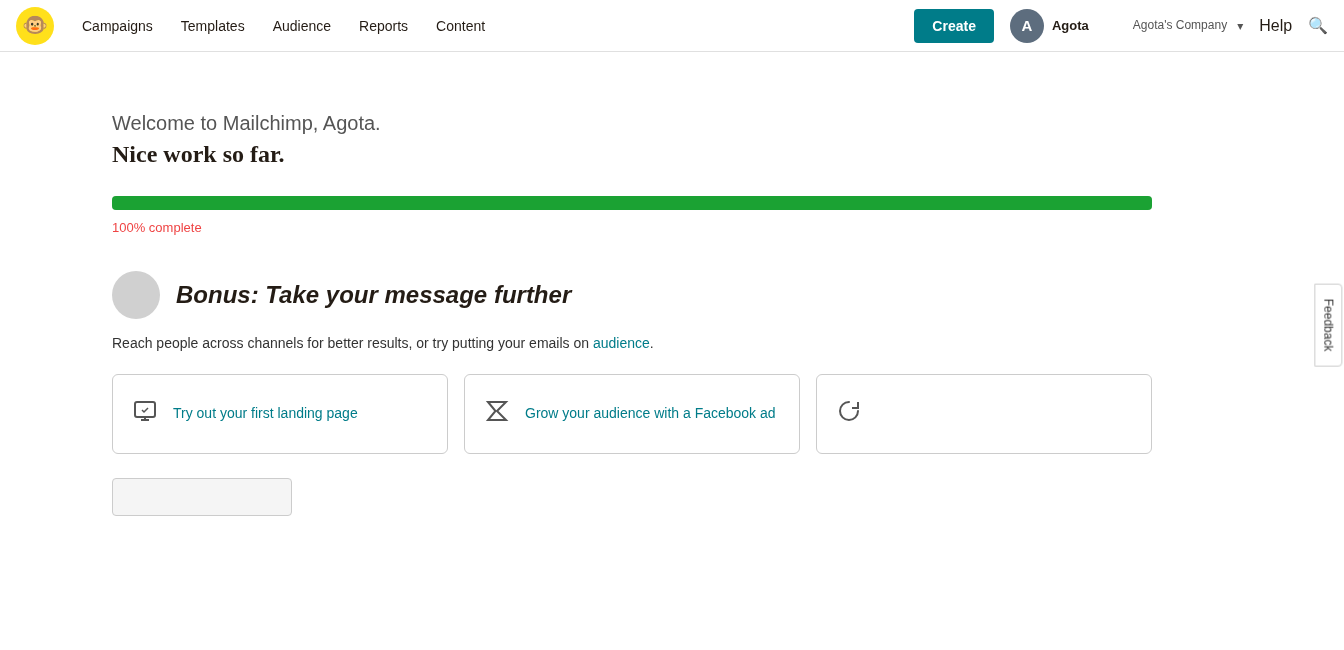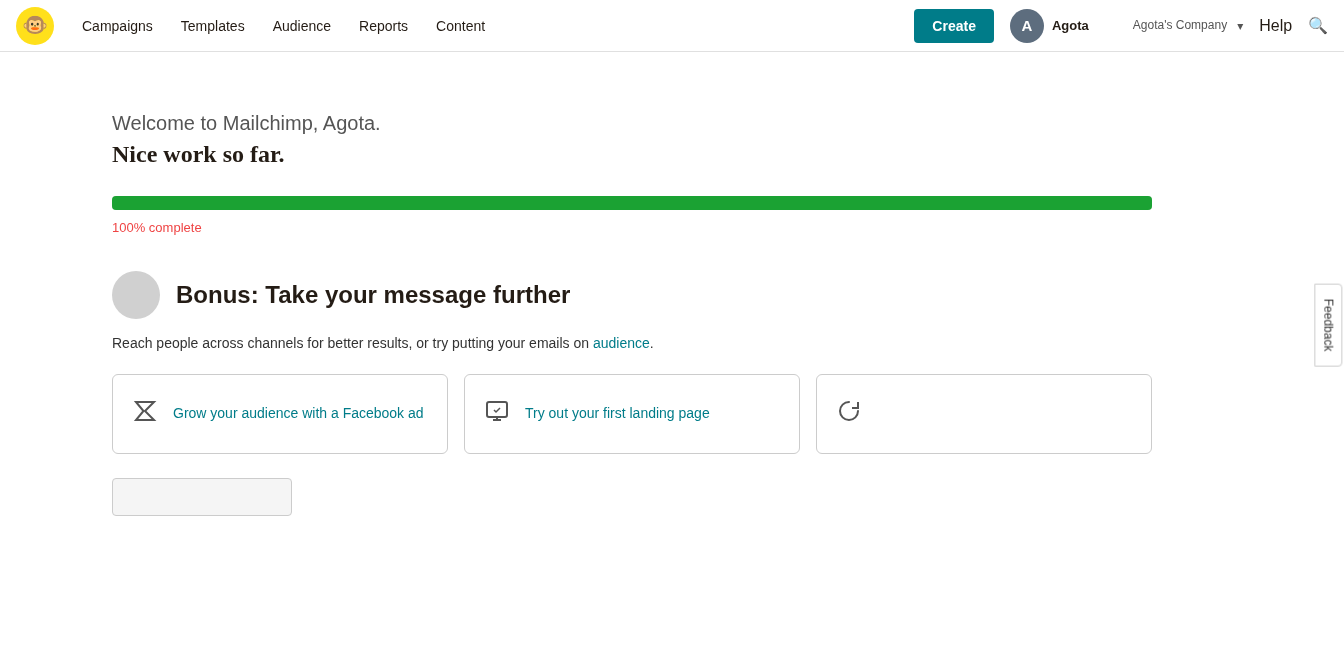--- a/index.html
+++ b/index.html
@@ -134,20 +134,21 @@
     
     .bonus-section {
       display: flex;
       flex-direction: column;
     }
     .bonus-header {
       display: flex;
       align-items: center;
       gap: 16px;
       margin-bottom: 14px;
+      font-style: italic;
     }
     .bonus-icon-circle {
       width: 48px;
       height: 48px;
       border-radius: 50%;
       background: #d0d0d0;
       flex-shrink: 0;
     }
     .bonus-title {
       font-size: 24px;
@@ -272,42 +273,42 @@
   <div class="bonus-section">
     <div class="bonus-header">
       <div class="bonus-icon-circle"></div>
       <h2 class="bonus-title">Bonus: Take your message further</h2>
     </div>
     <p class="bonus-description">
       <span>Reach people across channels for better results, or try putting your emails on </span><a href="#">audience</a><span>.</span>
     </p>
 
     <div class="cards-row">
-      <div class="card">
-        <span class="card-icon">
-          <svg width="24" height="24" viewBox="0 0 24 24" fill="none" stroke="#555" stroke-width="2">
-            <path d="M3 3l7.5 9L3 21h18L12 12l9-9H3z"></path>
-          </svg>
-        </span>
-        <span class="card-text">Grow your audience with a Facebook ad</span>
-      </div>
       <div class="card">
         <span class="card-icon">
           
           <svg width="24" height="24" viewBox="0 0 24 24" fill="none" stroke="#555" stroke-width="2">
             <rect x="2" y="3" width="20" height="15" rx="2"></rect>
             <path d="M8 21h8M12 18v3"></path>
             <path d="M9 11l2 2 4-4" stroke="#555" stroke-width="1.5"></path>
           </svg>
         </span>
         <span class="card-text">Try out your first landing page</span>
       </div>
       <div class="card">
         <span class="card-icon">
           <svg width="24" height="24" viewBox="0 0 24 24" fill="none" stroke="#555" stroke-width="2">
+            <path d="M3 3l7.5 9L3 21h18L12 12l9-9H3z"></path>
+          </svg>
+        </span>
+        <span class="card-text">Grow your audience with a Facebook ad</span>
+      </div>
+      <div class="card">
+        <span class="card-icon">
+          <svg width="24" height="24" viewBox="0 0 24 24" fill="none" stroke="#555" stroke-width="2">
             <path d="M21 12a9 9 0 1 1-9-9" stroke-linecap="round"></path>
             <polyline points="21 3 21 9 15 9"></polyline>
           </svg>
         </span>
       </div>
     </div>
 
     <div class="bottom-hint">
       <div class="bottom-btn"></div>
     </div>

